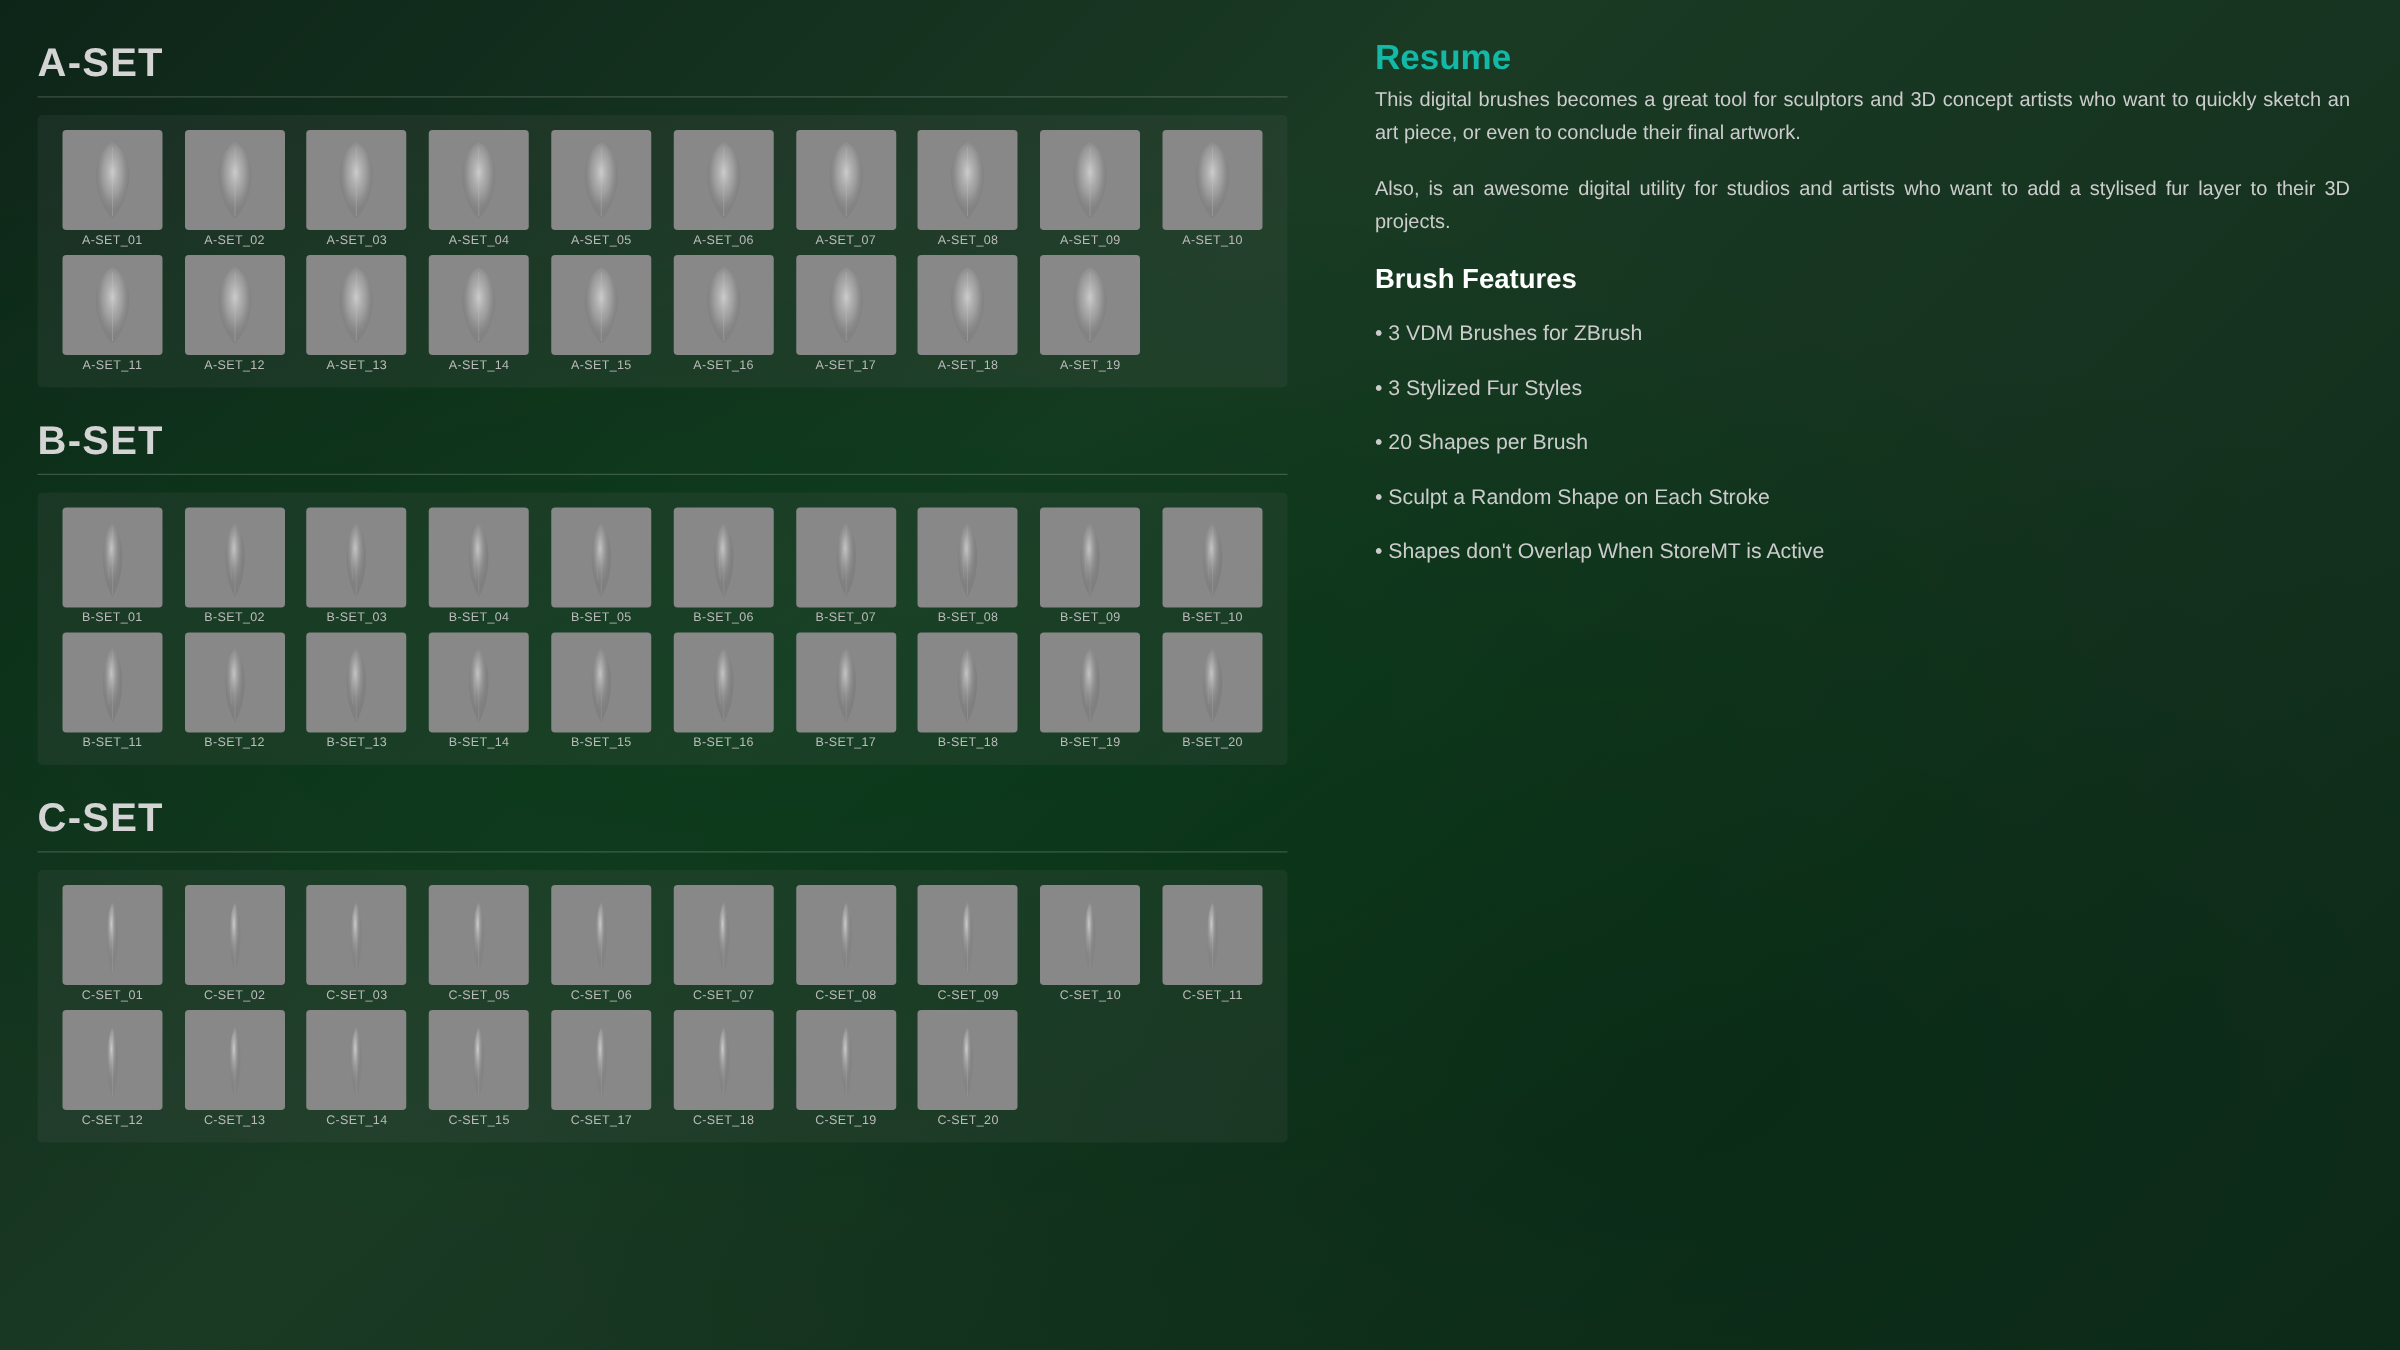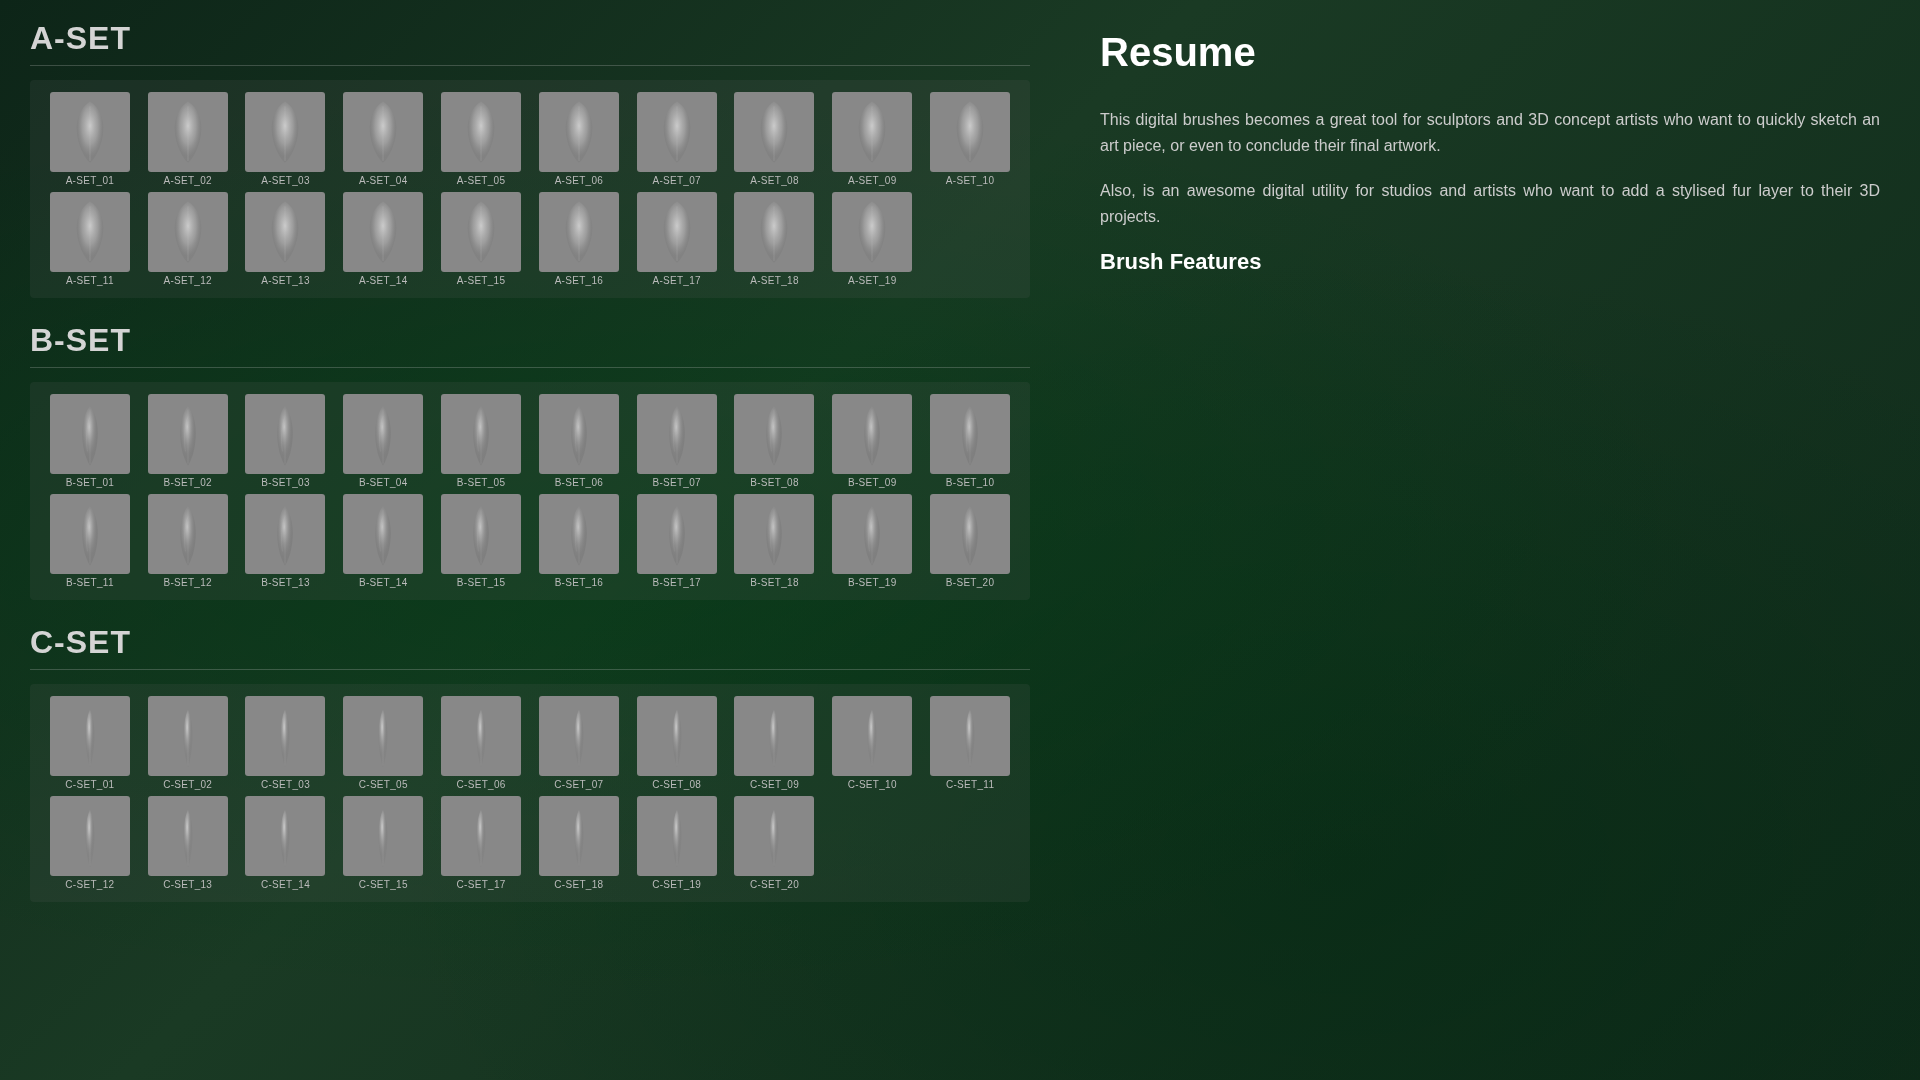--- a/index.html
+++ b/index.html
@@ -22,21 +22,21 @@
       background:
         radial-gradient(ellipse at 30% 50%, rgba(0,60,20,0.6) 0%, transparent 60%),
         radial-gradient(ellipse at 70% 80%, rgba(0,40,15,0.5) 0%, transparent 50%),
         linear-gradient(135deg, #0d2518 0%, #1a3a24 40%, #0f2a1a 100%);
       pointer-events: none;
       z-index: 0;
     }
 
     .left-panel {
       flex: 0 0 1060px;
-      padding: 20px 30px;
+      padding: 32px 30px;
       position: relative;
       z-index: 1;
       overflow-y: auto;
     }
 
     .right-panel {
       flex: 1;
       padding: 30px 40px;
       position: relative;
       z-index: 1;
@@ -95,24 +95,24 @@
     .brush-label {
       font-size: 10px;
       color: #bbb;
       margin-top: 3px;
       text-align: center;
       letter-spacing: 0.3px;
     }
 
     
     .resume-title {
-      font-size: 40px;
+      font-size: 28px;
       font-weight: bold;
-      color: #ffffff;
-      margin-bottom: 32px;
+      color: #14b8a6;
+      margin-bottom: 6px;
     }
 
     .resume-text {
       font-size: 16px;
       line-height: 1.6;
       color: #cccccc;
       text-align: justify;
       margin-bottom: 20px;
     }
 
@@ -1089,13 +1089,20 @@
         </div>
       </div>
     </div>
   </div>
 
 <div class="right-panel">
   <h2 class="resume-title">Resume</h2>
   <p class="resume-text">This digital brushes becomes a great tool for sculptors and 3D concept artists who want to quickly sketch an art piece, or even to conclude their final artwork.</p>
   <p class="resume-text">Also, is an awesome digital utility for studios and artists who want to add a stylised fur layer to their 3D projects.</p>
   <h3 class="features-title">Brush Features</h3>
+  <div id="features-list">
+      <div class="feature-item">3 VDM Brushes for ZBrush</div>
+      <div class="feature-item">3 Stylized Fur Styles</div>
+      <div class="feature-item">20 Shapes per Brush</div>
+      <div class="feature-item">Sculpt a Random Shape on Each Stroke</div>
+      <div class="feature-item">Shapes don't Overlap When StoreMT is Active</div>
+    </div>
 </div>
 
 </body></html>

